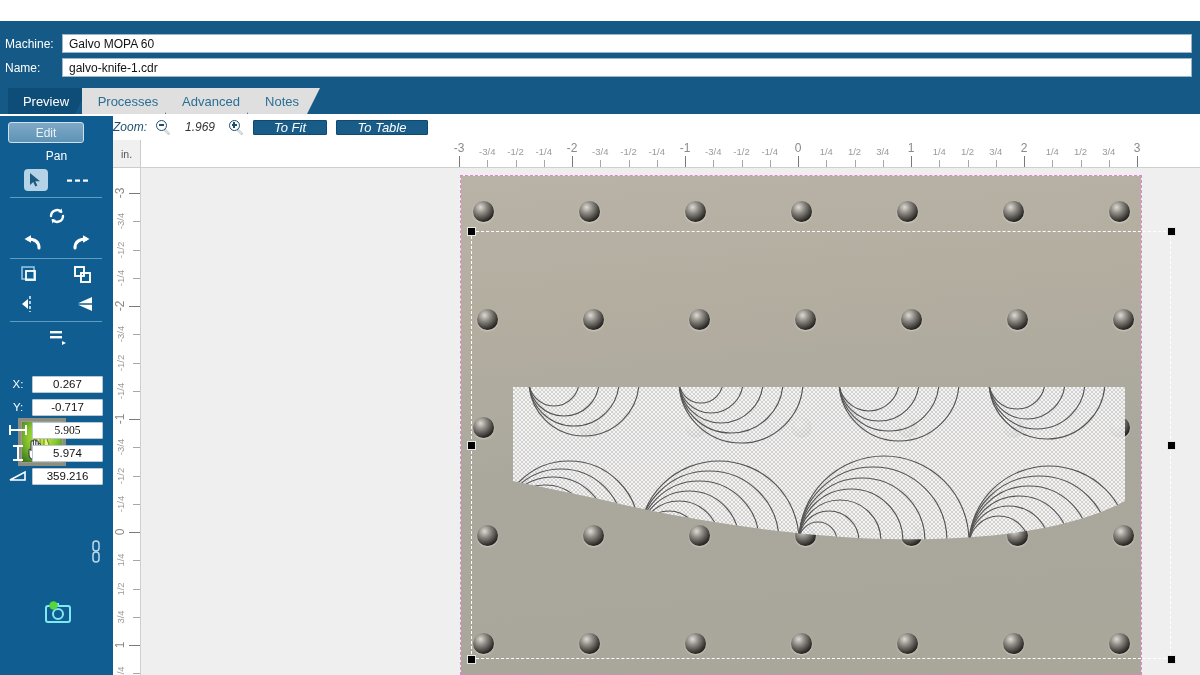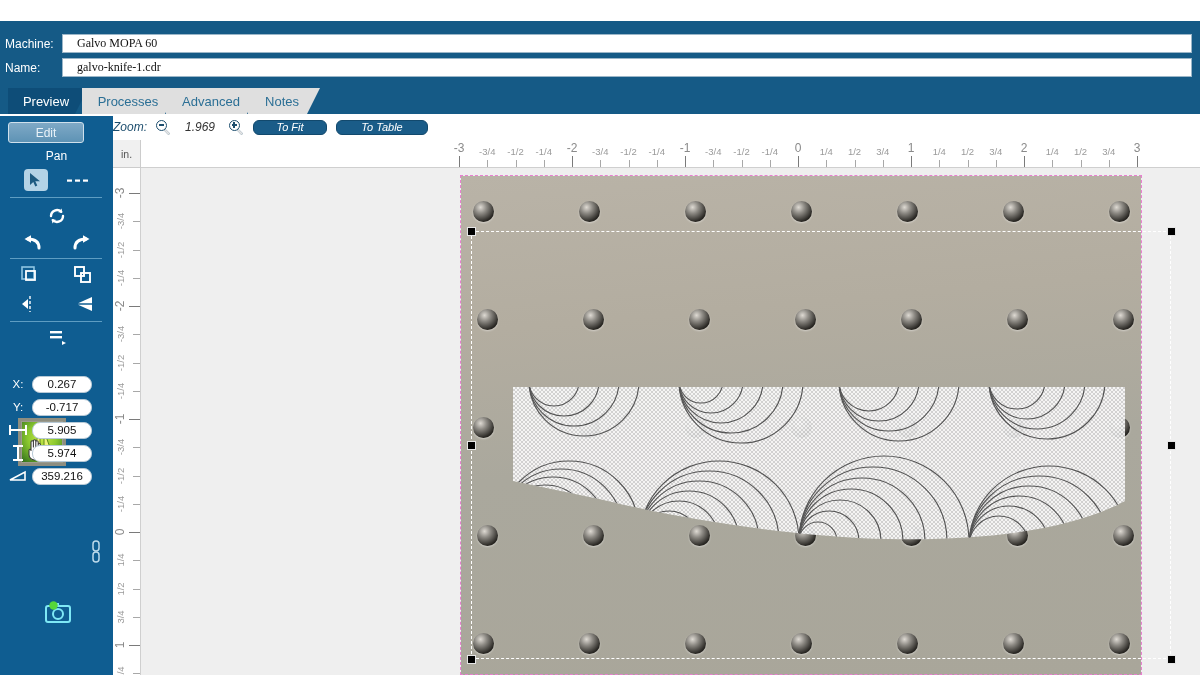--- a/index.html
+++ b/index.html
@@ -38,22 +38,22 @@
     background: #155a86;
   }
   .field-row { position: absolute; left: 0; height: 19px; display: flex; align-items: center; }
   .field-row.machine { top: 13px; }
   .field-row.name { top: 37px; }
   .field-label {
     width: 62px; padding-left: 5px; color: #ffffff; font-size: 12px;
   }
   .field-input {
     height: 19px; width: 1130px; background: #ffffff; border: 1px solid #9bb6c8;
-    display: flex; align-items: center; padding-left: 14px;
-    font-size: 12px; color: #111111; font-family: Liberation Serif, serif;
+    display: flex; align-items: center; padding-left: 6px;
+    font-size: 12px; color: #111111;
   }
 
   
   .tabbar {
     position: absolute; left: 0; top: 88px; width: 1200px; height: 26px;
     background: #155a86;
   }
   .tab {
     position: absolute; top: 0; height: 26px;
     display: flex; align-items: center; justify-content: center;
@@ -80,22 +80,22 @@
   .mag .handle {
     position: absolute; left: 9px; top: 9px; width: 6px; height: 2px;
     background: #1d4e6e; transform: rotate(45deg); transform-origin: left center;
   }
   .mag .sign, .mag .sign2 {
     position: absolute; background: #1d4e6e;
   }
   .mag .sign { left: 2.6px; top: 4.6px; width: 5.5px; height: 1.7px; }
   .mag .sign2 { left: 4.4px; top: 2.8px; width: 1.7px; height: 5.4px; }
   .pillbtn {
-    height: 15px; border-radius: 6px; background: #1a5c88;
-    color: #ffffff; font-size: 11px; display: flex; align-items: center;
+    height: 15px; border-radius: 1px; background: #1a5c88;
+    color: #ffffff; font-size: 13px; display: flex; align-items: center;
     justify-content: center; padding: 0 14px; cursor: pointer;
     border: 1px solid #12496d;
   }
 
   
   .sidebar {
     position: absolute; left: 0; top: 114px; width: 113px; height: 561px;
     background: #0f5d91;
     border-top: 2px solid #ffffff;
   }
@@ -145,22 +145,22 @@
   
   .num-row {
     position: absolute; left: 0; width: 113px; height: 20px;
     display: flex; align-items: center; gap: 4px; padding-left: 8px;
   }
   .num-icon {
     width: 20px; color: #ffffff; font-size: 11.5px; display: flex;
     align-items: center; justify-content: center;
   }
   .num-input {
-    width: 60px; height: 17px; background: #ffffff; border: 1px solid #b7c9d6;
-    border-radius: 8px; font-size: 11.5px; color: #111111;
+    width: 71px; height: 17px; background: #ffffff; border: 1px solid #b7c9d6;
+    border-radius: 1px; font-size: 11.5px; color: #111111;
     display: flex; align-items: center; justify-content: center;
   }
   .link-icon {
     position: absolute; left: 91px; top: 424px; width: 10px; height: 24px;
   }
   .camera-btn {
     position: absolute; left: 45px; top: 485px; width: 26px; height: 22px; cursor: pointer;
   }
 
   
@@ -386,21 +386,21 @@
     </div>
 
     <div class="num-row" style="top:258px;">
       <div class="num-icon">X:</div>
       <div class="num-input">0.267</div>
     </div>
     <div class="num-row" style="top:281px;">
       <div class="num-icon">Y:</div>
       <div class="num-input">-0.717</div>
     </div>
-    <div class="num-row" style="top:304px;">
+    <div class="num-row" style="top:304px;font-family:Liberation Serif, serif;">
       <div class="num-icon">
         <svg width="18" height="12" viewBox="0 0 18 12">
           <rect x="0" y="1" width="2" height="10" fill="#ffffff"></rect>
           <rect x="16" y="1" width="2" height="10" fill="#ffffff"></rect>
           <rect x="1" y="5" width="16" height="2" fill="#ffffff"></rect>
         </svg>
       </div>
       <div class="num-input">5.905</div>
     </div>
     <div class="num-row" style="top:327px;">

